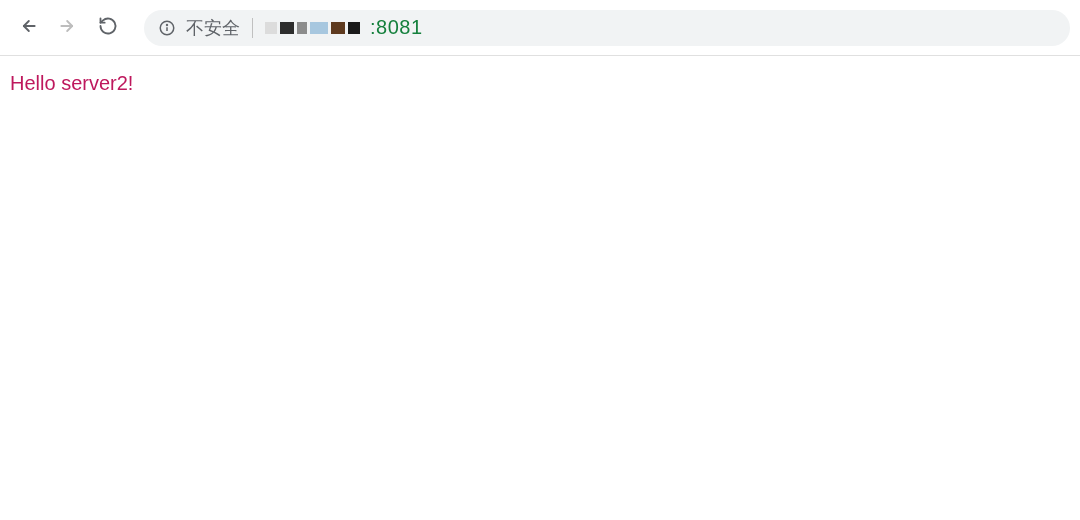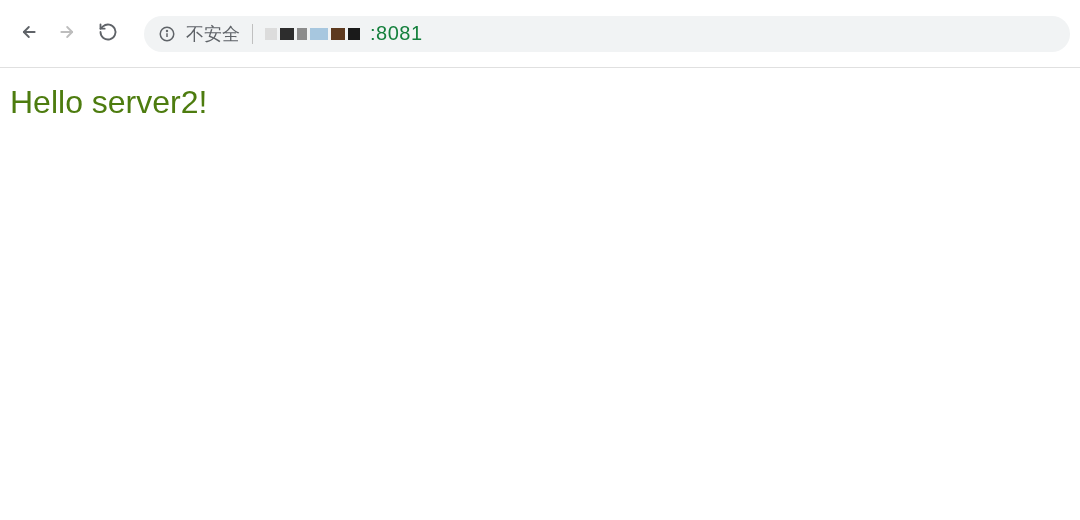--- a/index.html
+++ b/index.html
@@ -8,21 +8,21 @@
       box-sizing: border-box;
     }
     body {
       font-family: -apple-system, BlinkMacSystemFont, "Segoe UI", Arial, sans-serif;
       width: 1080px;
       height: 520px;
       background: #ffffff;
       overflow: hidden;
     }
     .toolbar {
-      height: 68px;
+      height: 56px;
       background: #ffffff;
       border-bottom: 1px solid #e0e0e0;
       display: flex;
       align-items: center;
       padding: 0 10px;
       gap: 4px;
     }
     .nav-button {
       width: 36px;
       height: 36px;
@@ -93,22 +93,22 @@
     .url-text {
       color: #15803d;
       font-size: 20px;
       letter-spacing: 0.5px;
     }
     .page-content {
       padding: 16px 10px;
     }
     .page-text {
       font-family: Arial, Helvetica, sans-serif;
-      font-size: 32px;
-      color: #4d7c0f;
+      font-size: 20px;
+      color: #be185d;
       font-weight: 400;
     }
   </style>
 </head>
 <body>
 
 <div class="toolbar">
   <button class="nav-button">
     <span>
       <svg viewBox="0 0 24 24" fill="none" stroke="currentColor" stroke-width="2.2" stroke-linecap="round" stroke-linejoin="round">

